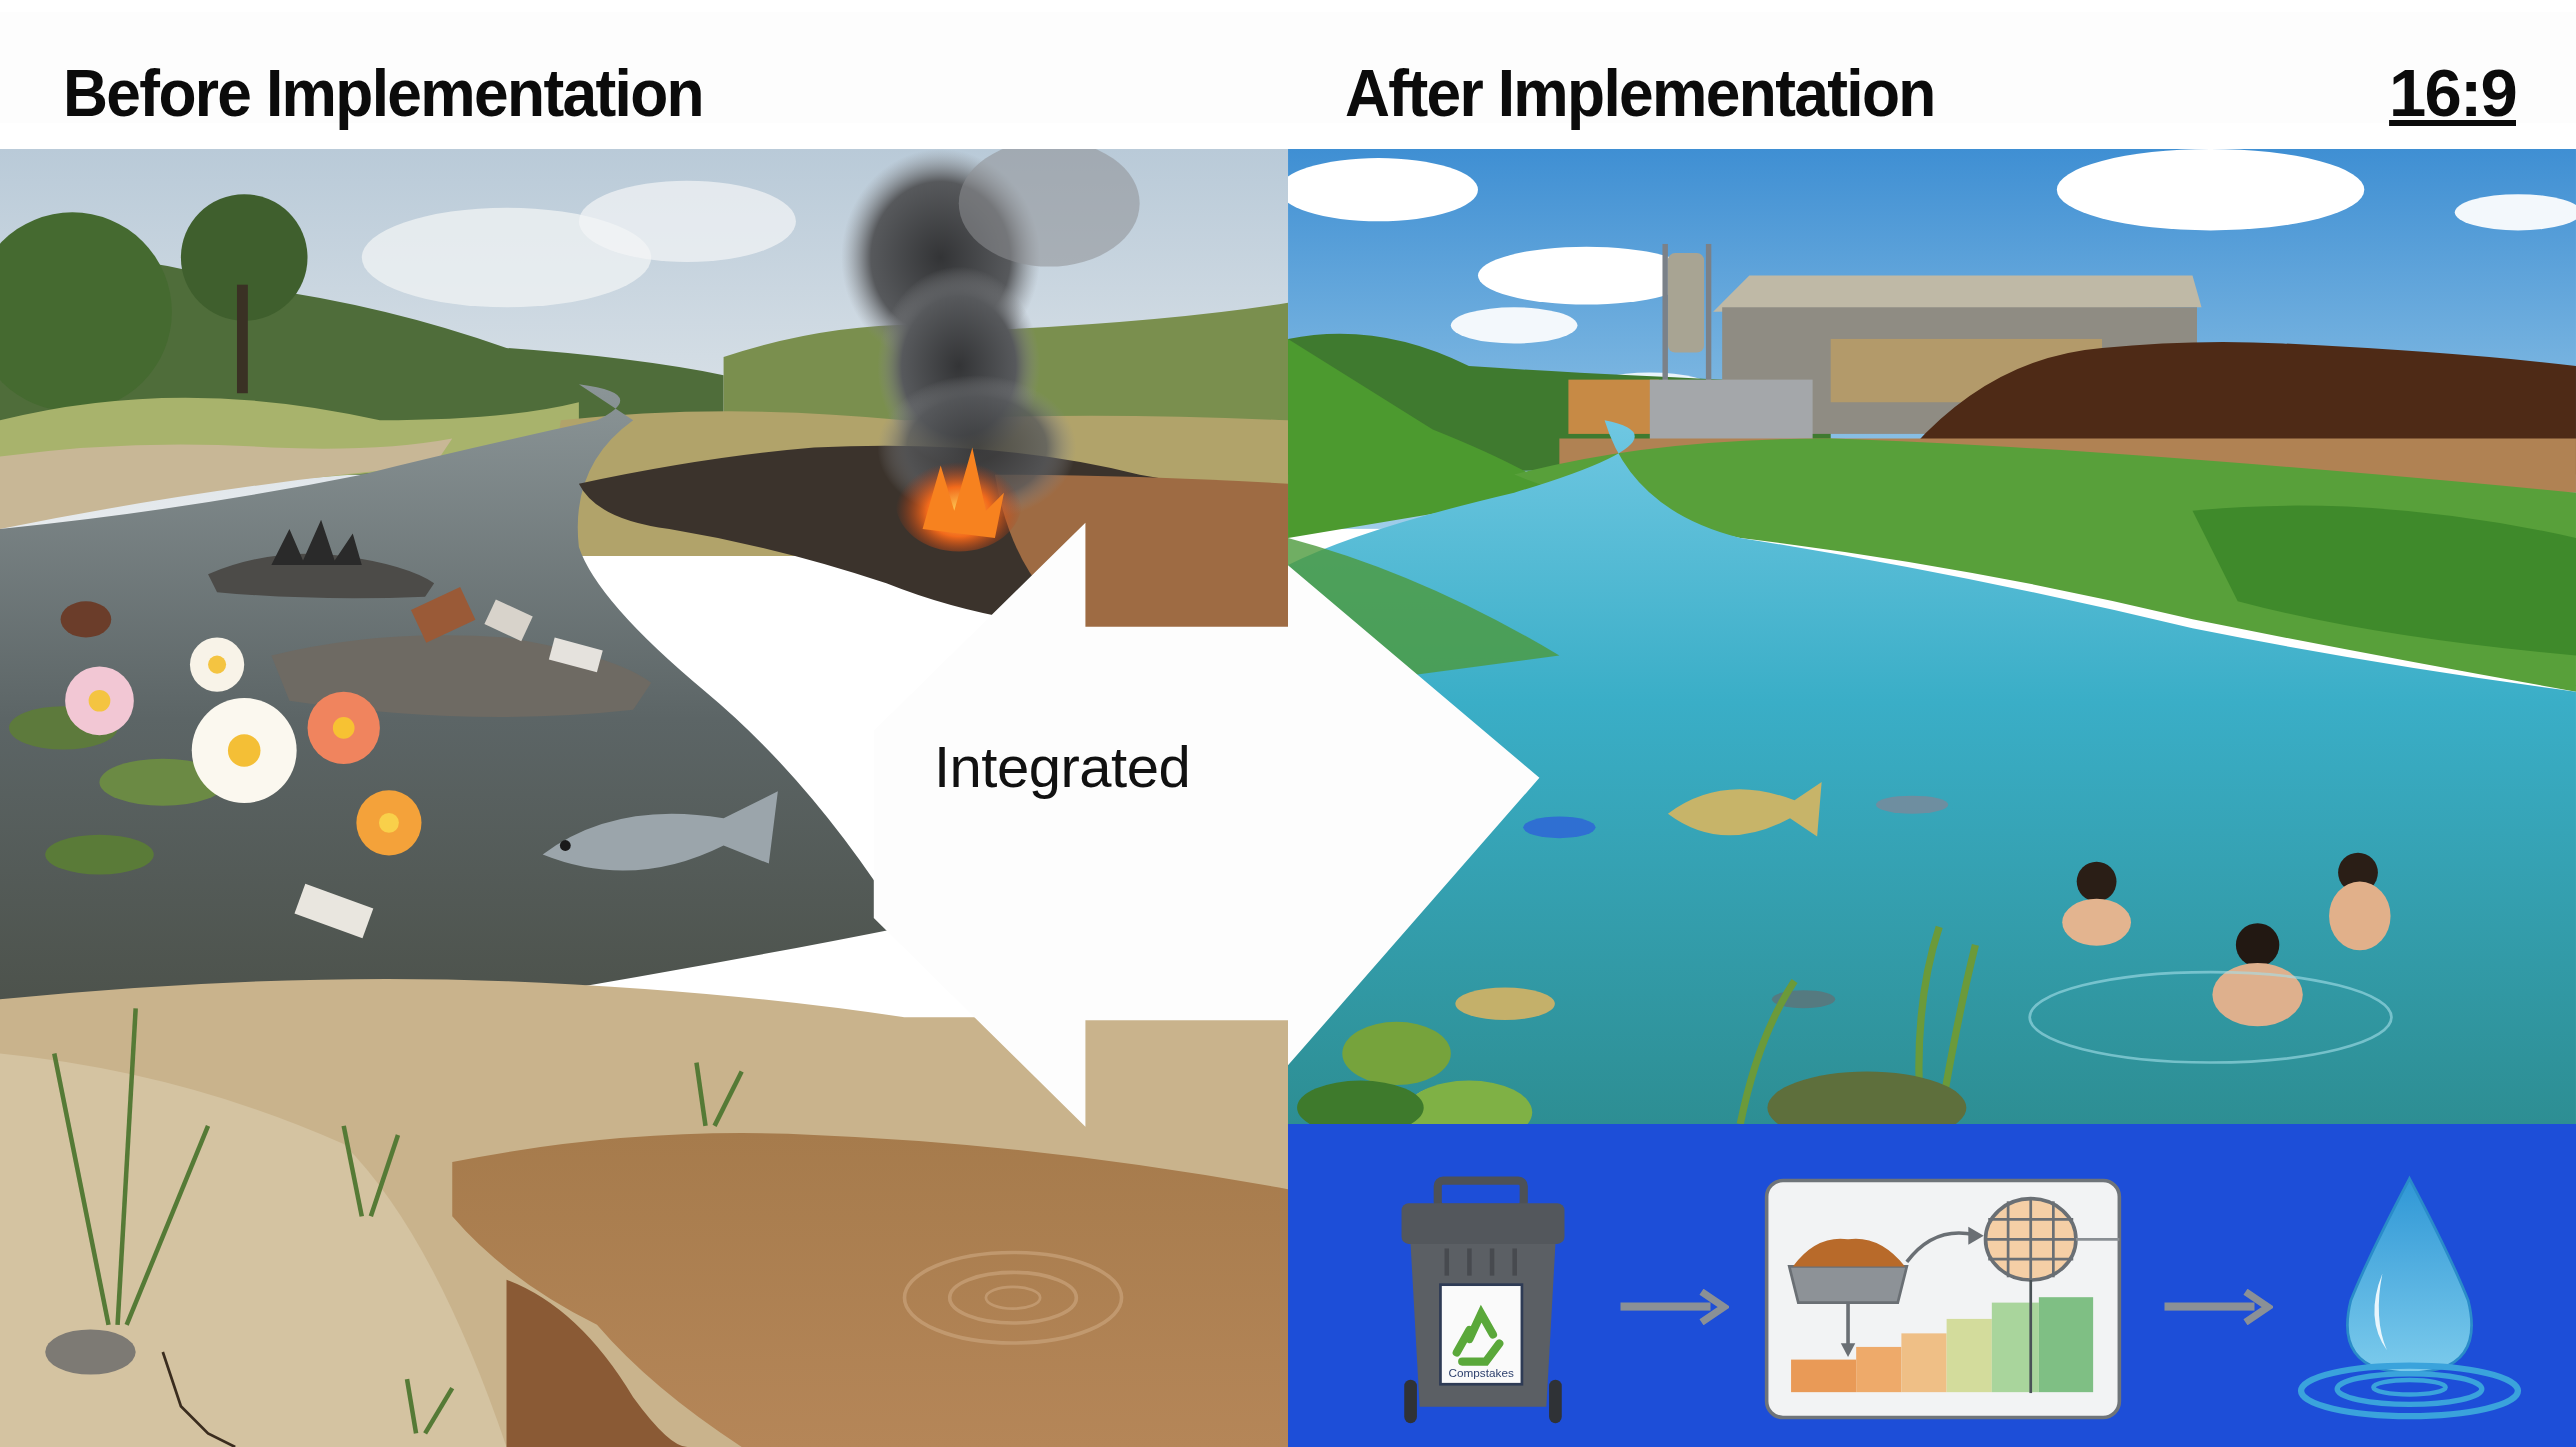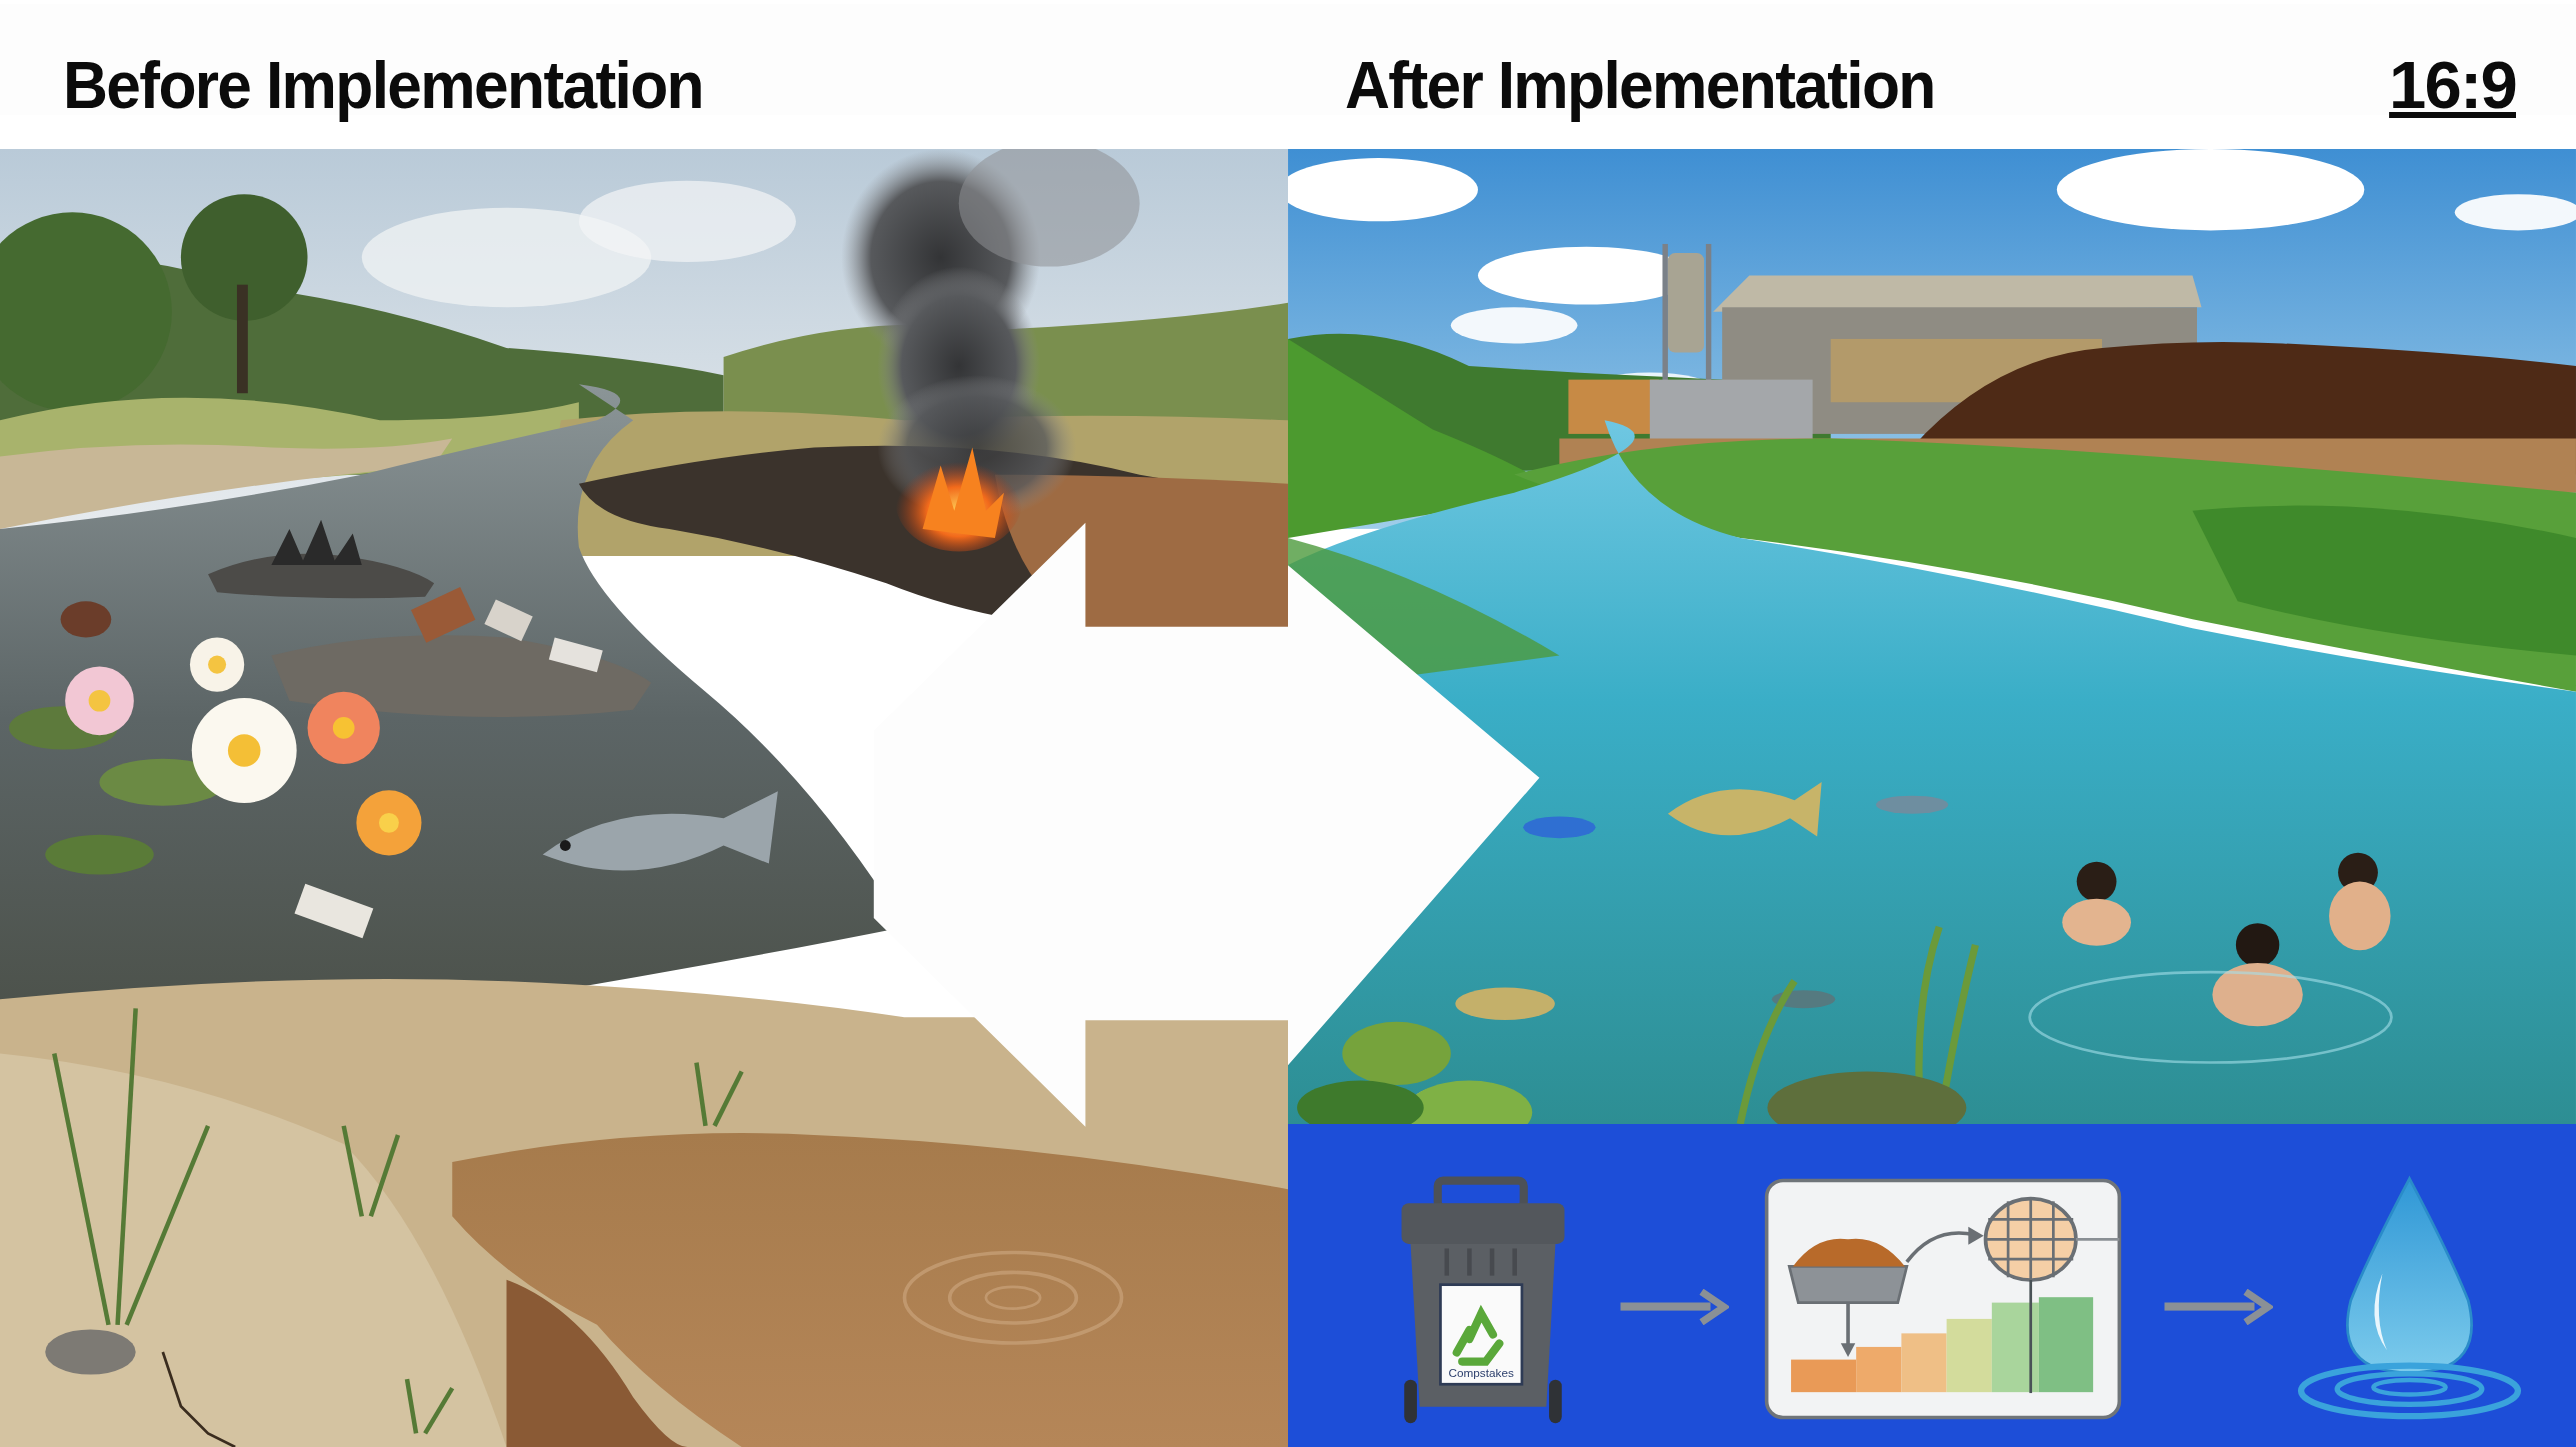--- a/index.html
+++ b/index.html
@@ -1,18 +1,18 @@
 <!DOCTYPE html>
 <html style="font-size:14.5px"><head>
 <meta charset="utf-8">
 <style>
   html,body{margin:0;padding:0;}
   body{width:2576px;height:1447px;position:relative;overflow:hidden;background:#ffffff;font-family:"Liberation Sans",sans-serif;}
   .abs{position:absolute;}
-  .header{left:0;top:4px;width:2576px;height:111px;background:#fdfdfd;}
+  .header{left:0;top:12px;width:2576px;height:111px;background:#fdfdfd;}
   .title{position:absolute;top:47px;font-family:"Liberation Sans",sans-serif;font-weight:bold;font-size:67px;color:#0b0b0b;letter-spacing:-1.8px;line-height:1;transform:scaleX(0.93);transform-origin:left center;}
   .ratio{position:absolute;top:47px;right:60px;font-weight:bold;font-size:67px;color:#0b0b0b;letter-spacing:-1.8px;line-height:1;text-decoration:underline;}
   .panel{position:absolute;overflow:hidden;}
   .panel svg{display:block;}
   .center-shape{position:absolute;left:0;top:0;width:2576px;height:1447px;pointer-events:none;}
   .center-text{position:absolute;left:934px;top:734px;font-family:"Liberation Sans",sans-serif;font-size:58px;line-height:65px;color:#111;letter-spacing:-0.5px;}
   .center-text div{white-space:nowrap;}
   .flow{position:absolute;left:1288px;top:1124px;width:1288px;height:386px;background:#1d4ed8;}
 </style>
 </head>
@@ -197,20 +197,21 @@
       <ellipse cx="1072" cy="935" rx="50" ry="35" fill="#deb08d"></ellipse>
       <ellipse cx="1020" cy="960" rx="200" ry="50" fill="none" stroke="#a5e0ea" stroke-width="3" opacity="0.6"></ellipse>
     </g>
   </svg>
 </div>
 
 <svg class="center-shape" viewBox="0 0 2848 1600">
   <polygon points="1200,578 1200,693 1424,693 1424,625 1702,860 1424,1178 1424,1128 1200,1128 1200,1246 966,1015 966,808" fill="#fdfdfd"></polygon>
 </svg>
 <div class="center-text">
+  <div>Integrated</div>
 </div>
 
 <div class="flow">
 
   <svg class="abs" style="left:109px;top:52px;" width="172" height="249" viewBox="0 0 190 275">
     <rect x="45" y="5" width="95" height="30" rx="6" fill="none" stroke="#4d5156" stroke-width="9"></rect>
     <rect x="5" y="30" width="180" height="45" rx="8" fill="#53575c"></rect>
     <path d="M15 75 L175 75 L165 255 L25 255 Z" fill="#5b5f64"></path>
     <g stroke="#474a4f" stroke-width="5">
         <line x1="55" y1="80" x2="55" y2="110"></line>

